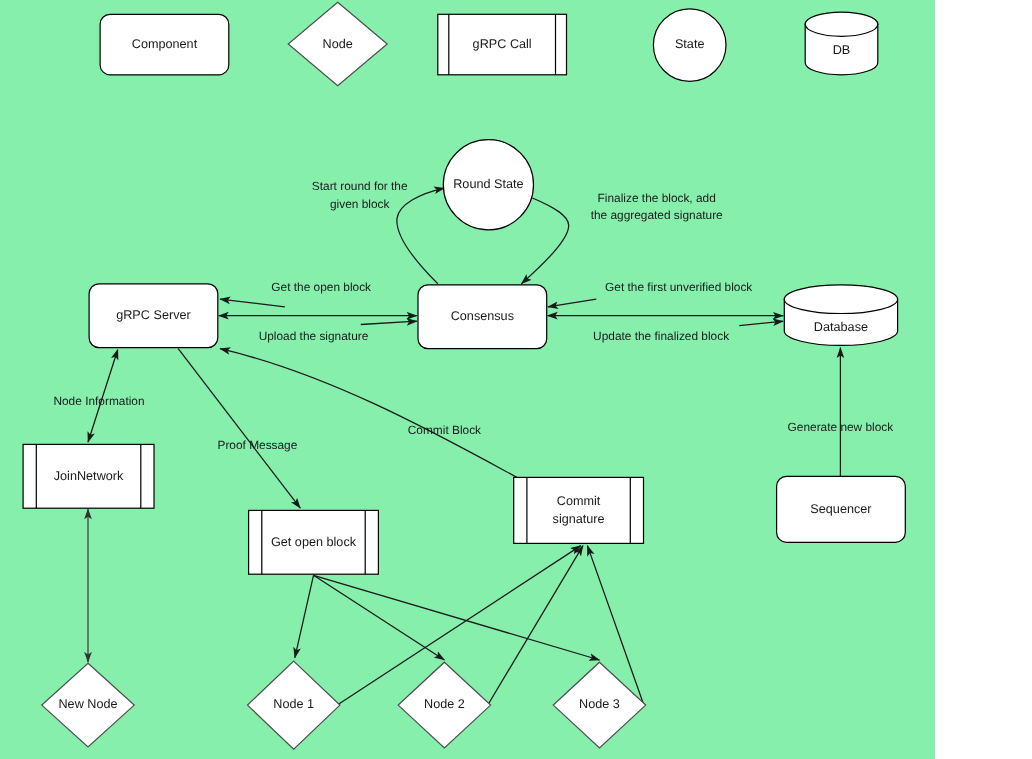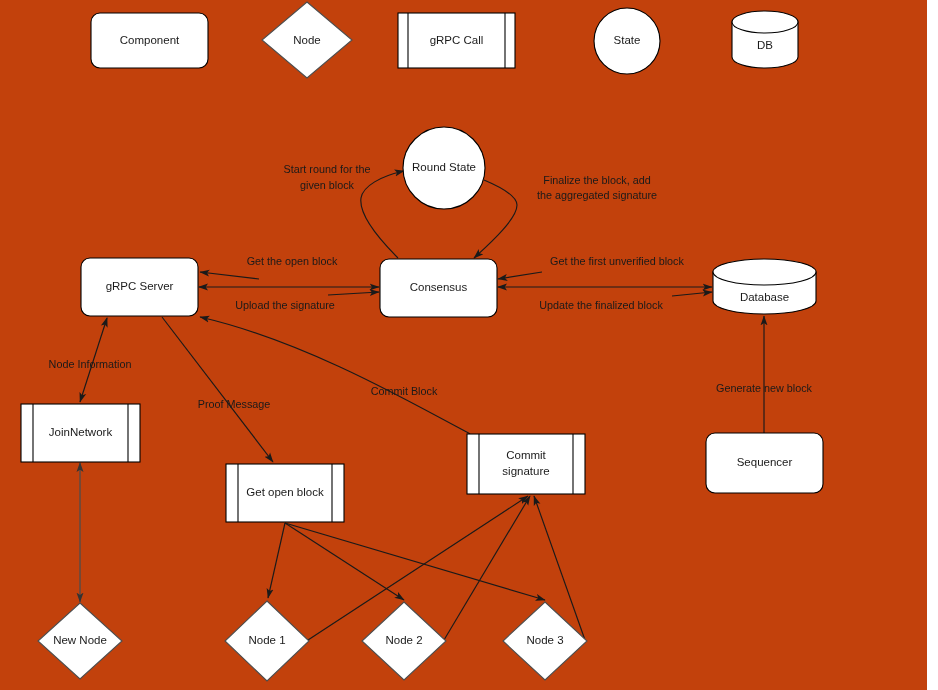--- a/index.html
+++ b/index.html
@@ -2,23 +2,23 @@
 <html><head>
 <meta charset="utf-8">
 <style>
   html, body {
     margin: 0;
     padding: 0;
     background: #ffffff;
   }
   #canvas {
     position: relative;
-    width: 927px;
+    width: 850px;
     height: 690px;
-    background: #c2410c;
+    background: #86efac;
     font-family: "Liberation Sans", sans-serif;
     overflow: hidden;
   }
   svg#diagram {
     position: absolute;
     left: 0; top: 0;
     width: 938px;
     height: 690px;
   }
   .shape-stroke {

